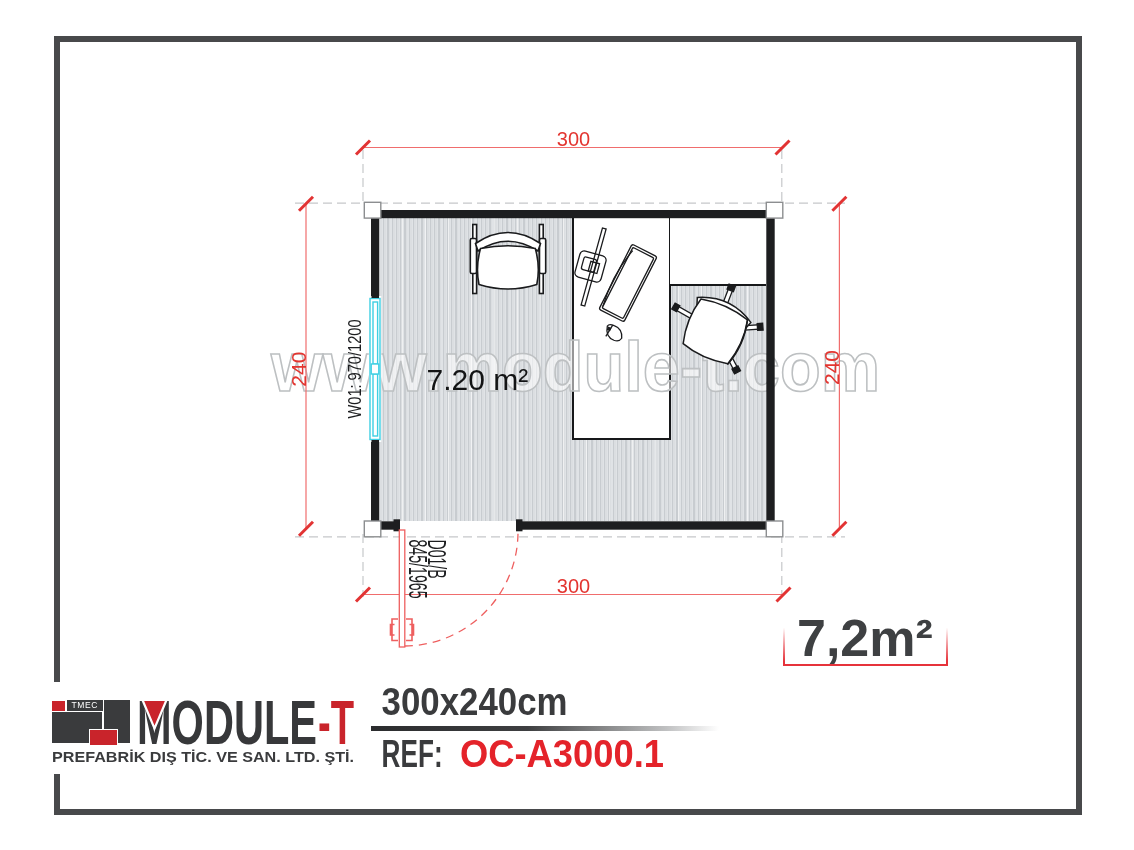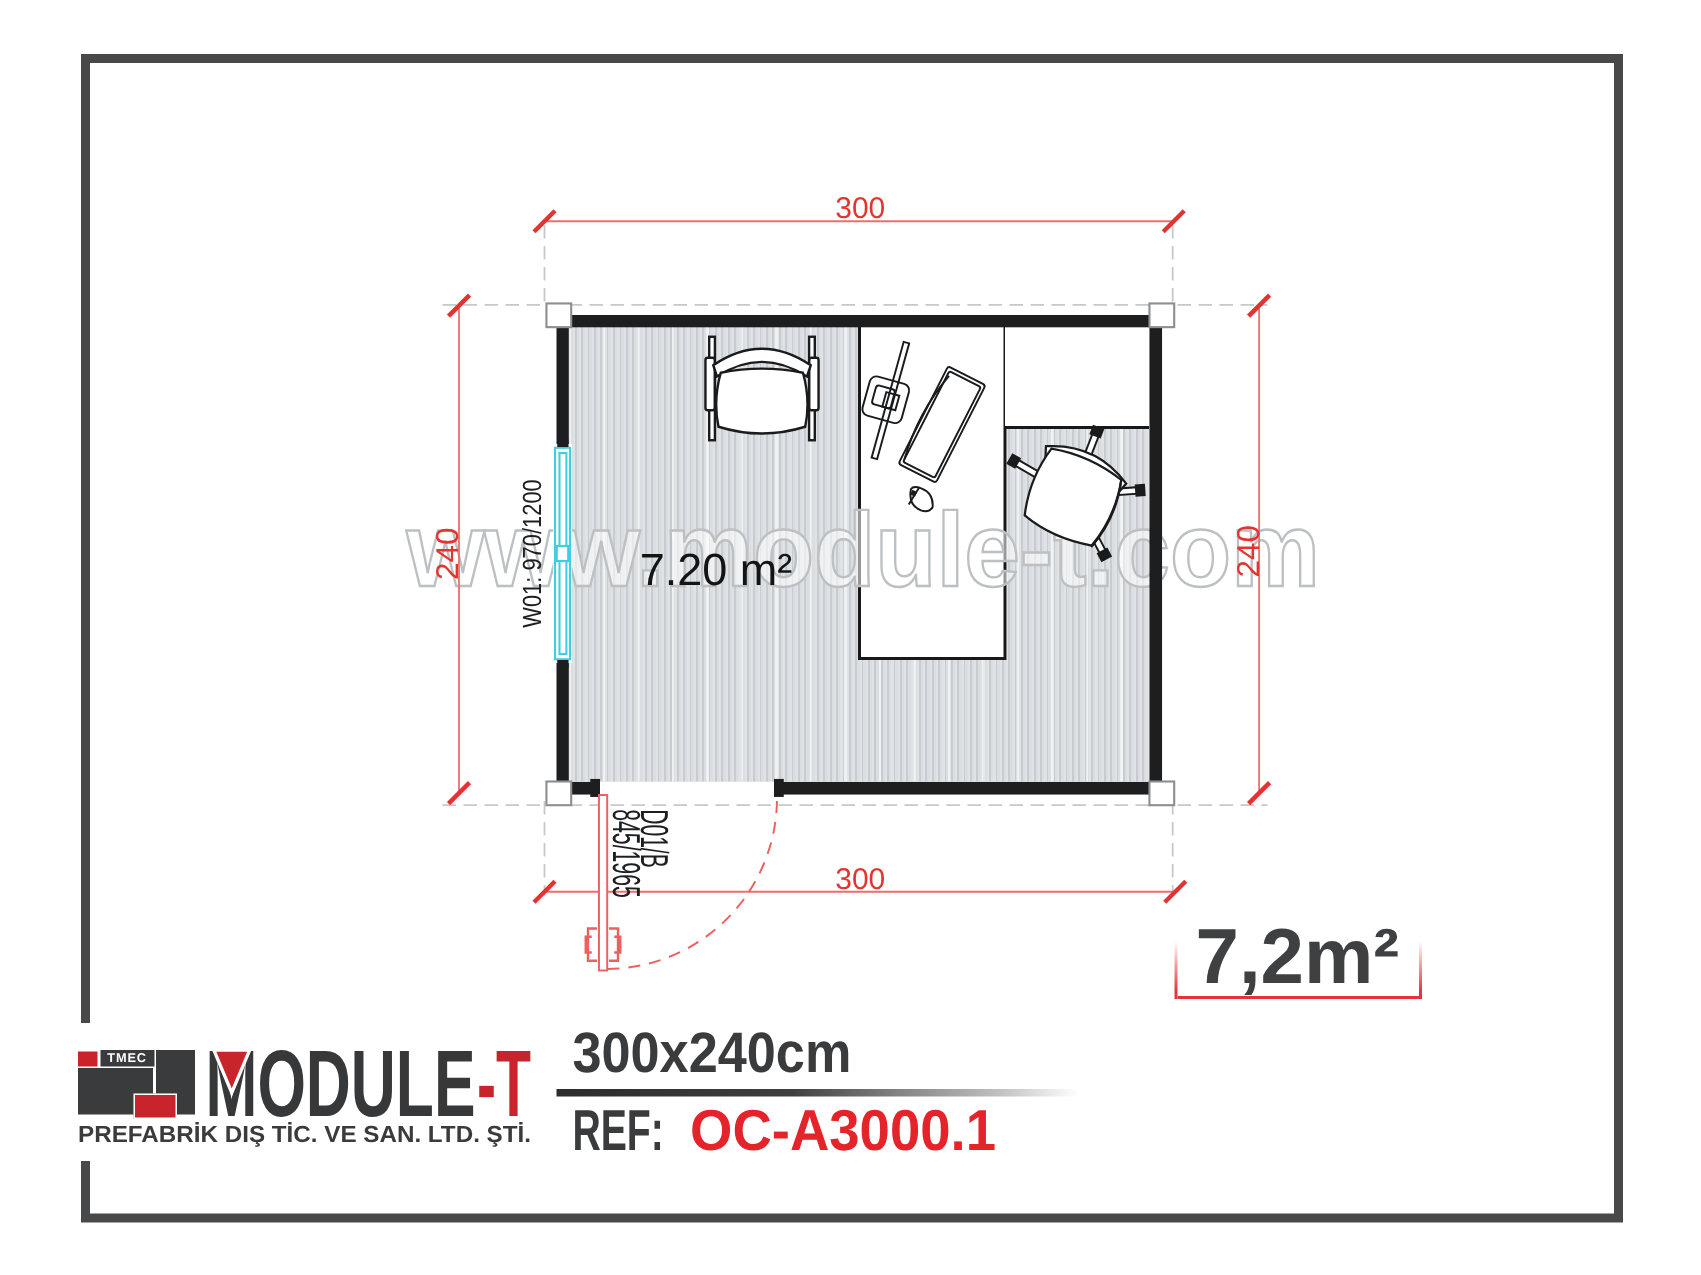--- a/index.html
+++ b/index.html
@@ -174,21 +174,21 @@
   text-align:center;"></div>
 
 <svg class="abs" style="left:0;top:0;" width="1134" height="850" viewBox="0 0 1134 850">
 
   <text x="797" y="655.5" font-size="52" font-weight="bold" fill="#3e4042">7,2m²</text>
 </svg>
 
 <div class="abs" style="left:52.3px;top:701px;width:13px;height:9.8px;background:#c9242b;"></div>
 
 <div class="abs" style="left:66.5px;top:699.7px;width:36.5px;height:11px;background:#3a3b3d;color:#fff;
-  font-size:8.5px;font-weight:bold;text-align:center;line-height:11px;letter-spacing:0.6px;">TMEC</div>
+  font-size:8.5px;font-weight:normal;text-align:center;line-height:11px;letter-spacing:0.6px;">TMEC</div>
 
 <div class="abs" style="left:52.3px;top:712px;width:50px;height:31px;background:#3a3b3d;"></div>
 
 <div class="abs" style="left:104.2px;top:699.7px;width:26px;height:43.3px;background:#3a3b3d;"></div>
 
 <div class="abs" style="left:89.4px;top:729.4px;width:27px;height:14.8px;background:#c9242b;border:1.5px solid #fff;"></div>
 
 <svg class="abs" style="left:0;top:0;" width="1134" height="850" viewBox="0 0 1134 850">
 
   <text x="137" y="744" font-family="Liberation Sans, sans-serif" font-weight="bold" font-size="63" fill="#37383a" textLength="180" lengthAdjust="spacingAndGlyphs">MODULE</text>

